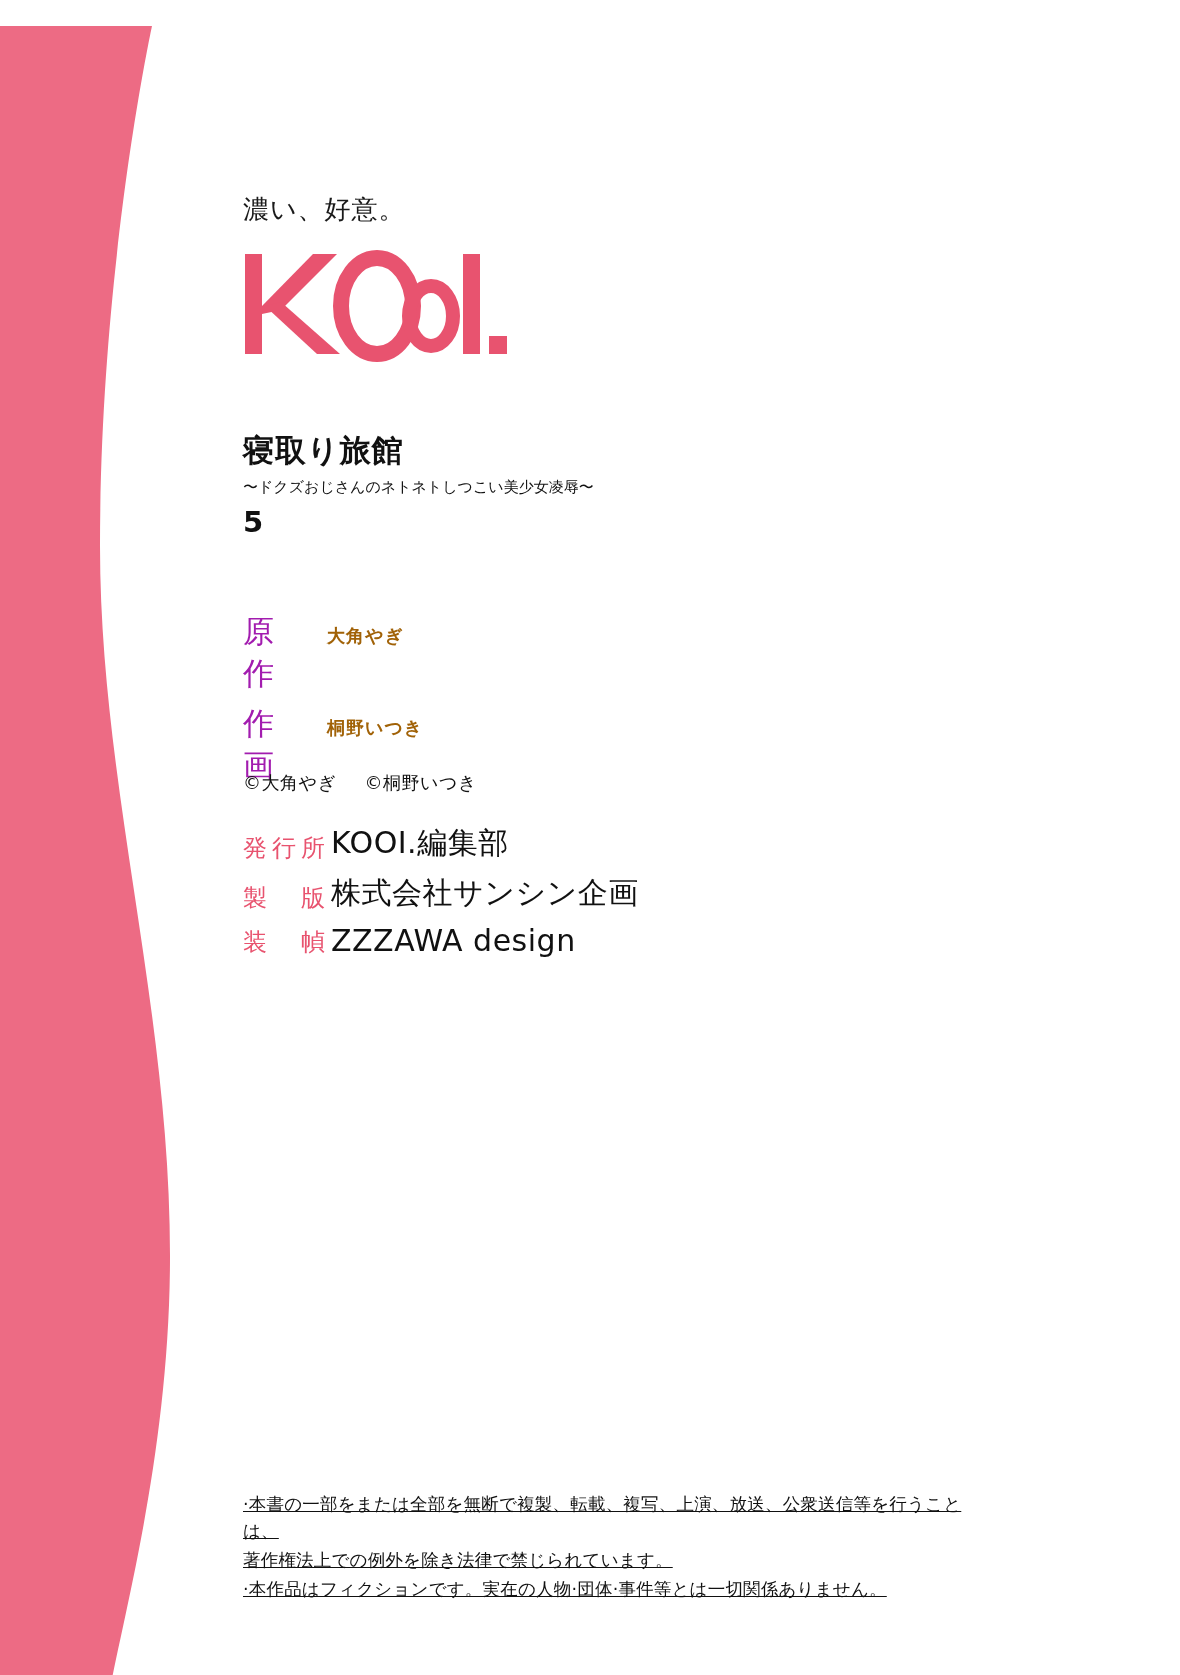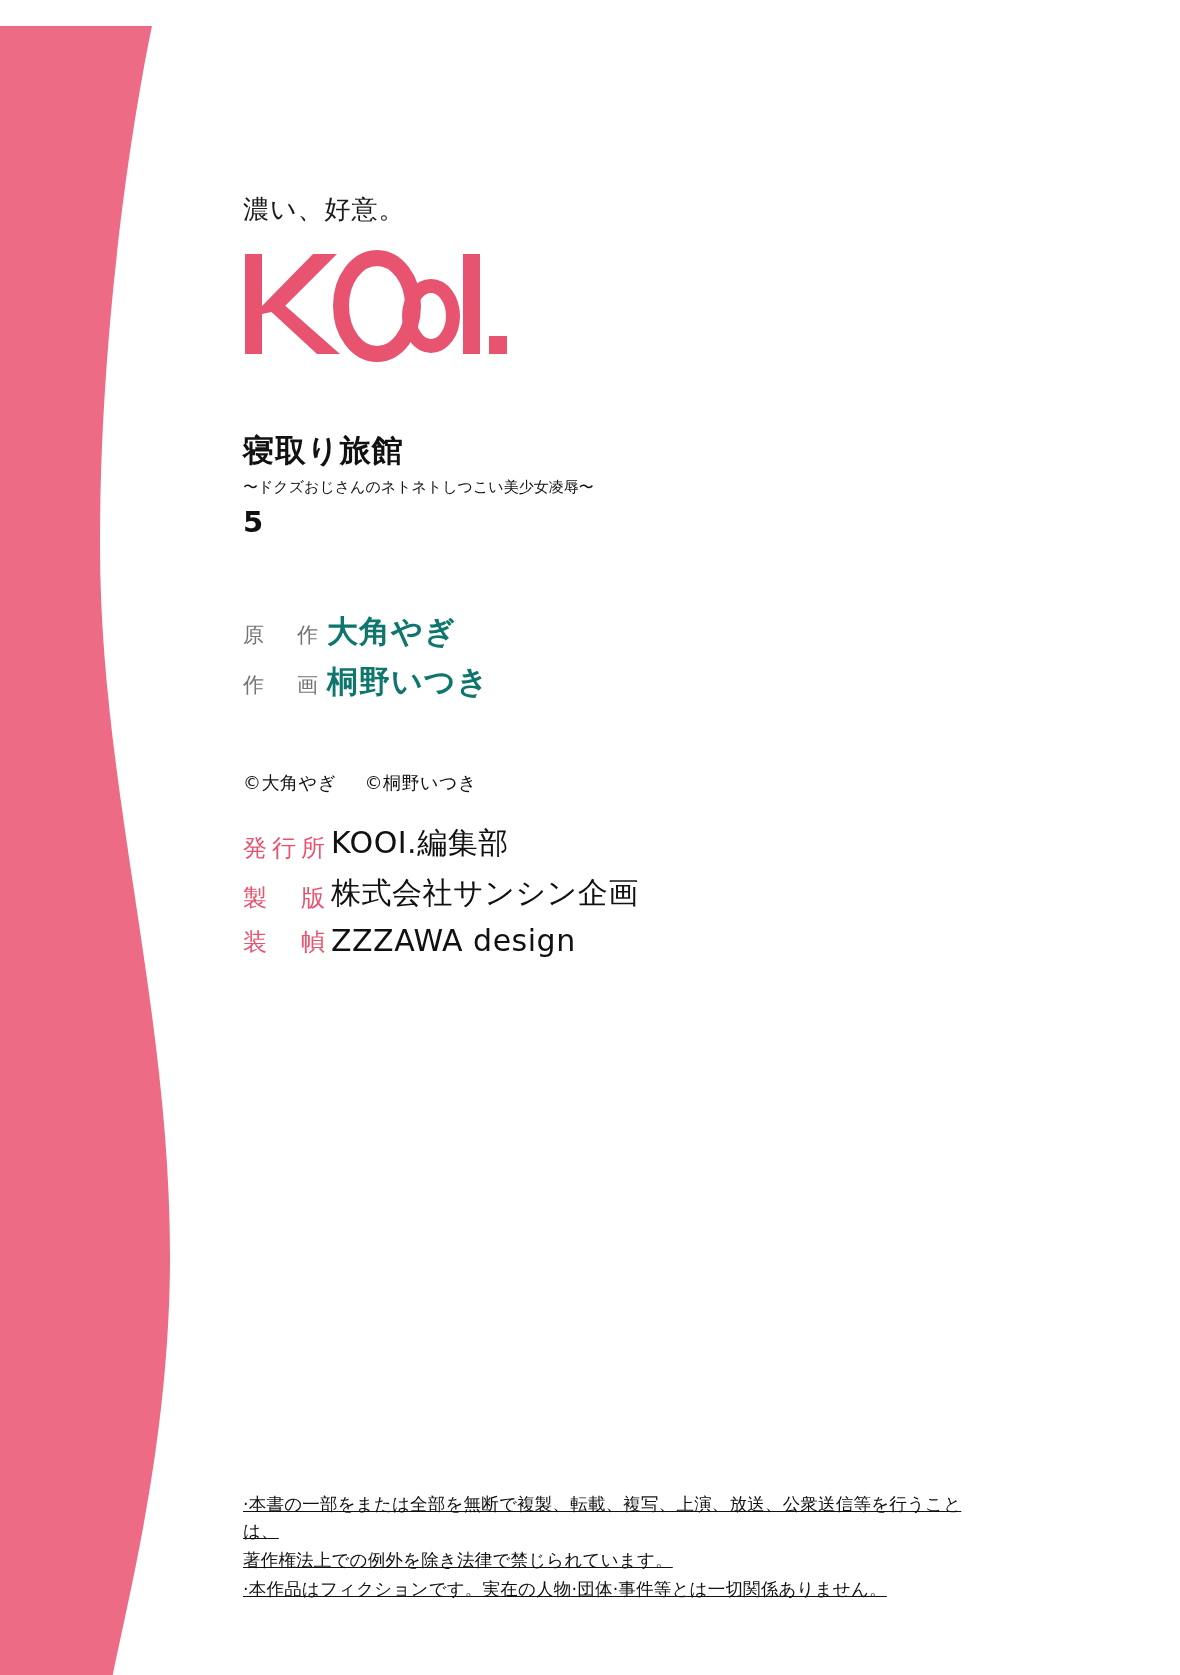--- a/index.html
+++ b/index.html
@@ -85,29 +85,29 @@
     position: absolute;
     left: 0;
     top: 585px;
   }
   .credit-row {
     display: flex;
     align-items: baseline;
     margin-bottom: 8px;
   }
   .credit-label {
-    color: #737373;
-    font-size: 21px;
+    color: #a21caf;
+    font-size: 31px;
     letter-spacing: 6px;
     width: 84px;
     flex: 0 0 84px;
   }
   .credit-value {
-    color: #0f766e;
-    font-size: 31px;
+    color: #a16207;
+    font-size: 18px;
     font-weight: bold;
     letter-spacing: 1px;
   }
 
   .copyright-line {
     position: absolute;
     left: 0;
     top: 745px;
     font-size: 18px;
     color: #111;

